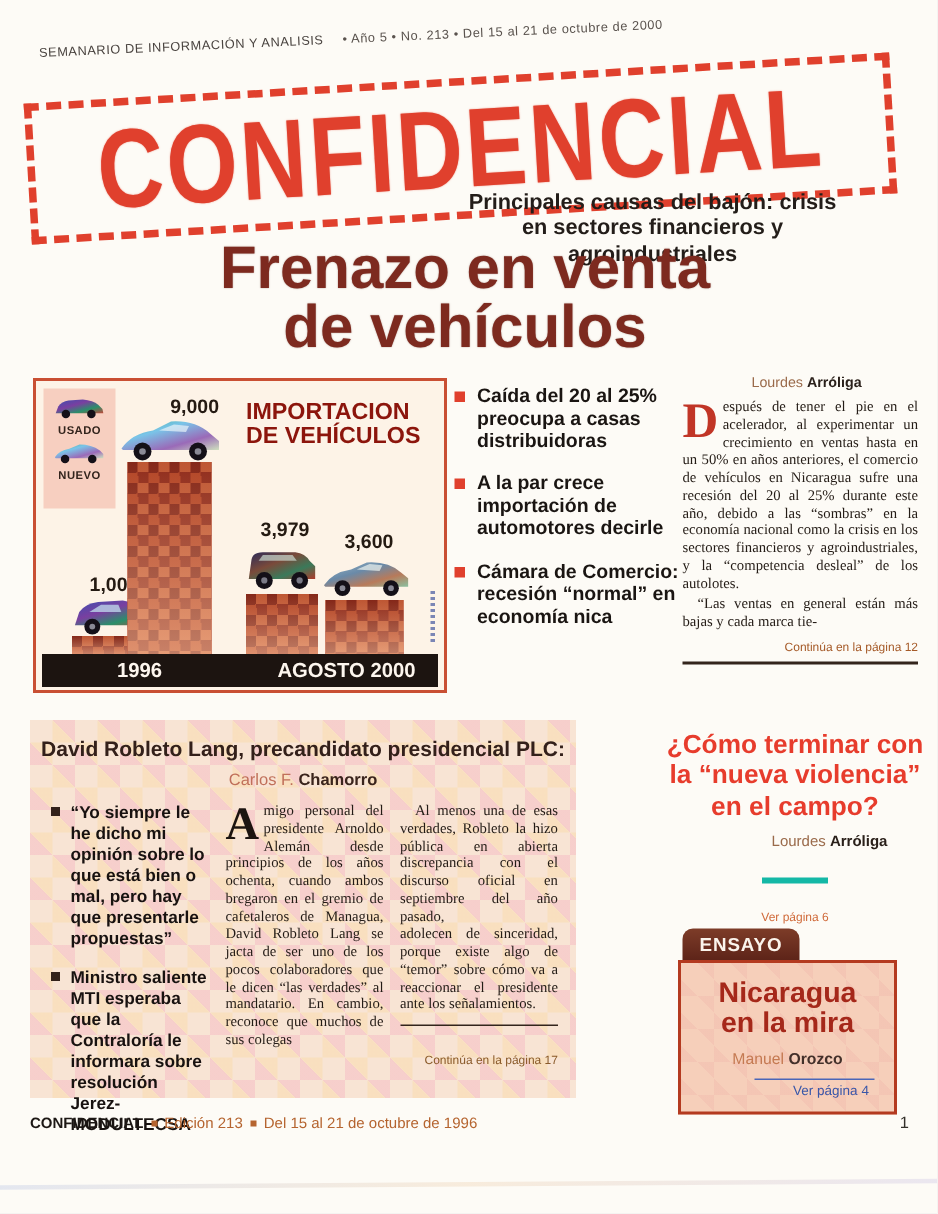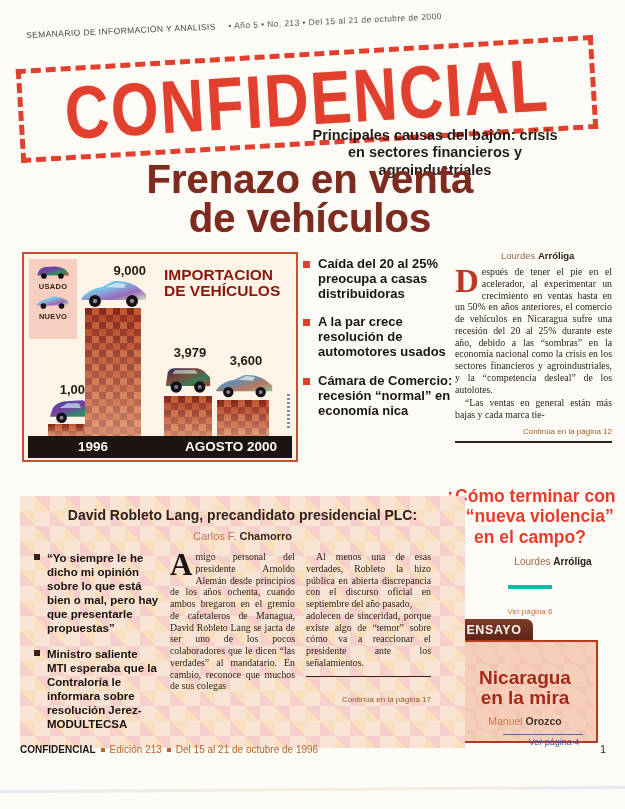--- a/index.html
+++ b/index.html
@@ -75,30 +75,30 @@
 
   
   .ensayo-tab { position:absolute; left:455px; top:619px; width:78px; height:22px;
     background:linear-gradient(#7d3c28,#5c2318); border-radius:7px 7px 0 0;
     color:#fbf4ec; font-weight:bold; font-size:12.5px; letter-spacing:.6px;
     display:flex; align-items:center; justify-content:center; }
   .ensayo-body { position:absolute; left:452px; top:640px; width:146px; height:103px;
     background-color:#f6cfba;
     background-image:linear-gradient(45deg, rgba(240,180,170,.35) 25%, transparent 25%, transparent 75%, rgba(240,180,170,.35) 75%);
     background-size:22px 22px;
-    border:2.5px solid #b43a20; text-align:center; padding-top:26px; }
+    border:2.5px solid #b43a20; text-align:center; padding-top:11px; }
   .ensayo-title { color:#a5281a; font-weight:bold; font-size:19px; line-height:1.05; }
   .ensayo-author { margin-top:7px; font-size:10.5px; color:#c57a52; }
   .ensayo-author b { color:#43302a; }
   .pageref-blue { display:inline-block; margin-top:7px; margin-left:36px;
     border-top:1.5px solid #4a66b8; padding:2px 4px 0 26px;
     font-size:9px; color:#3a56a8; }
 
   
-  .feature { position:absolute; left:20px; top:496px; width:445px; height:252px;
+  .feature { position:absolute; left:20px; top:480px; width:364px; height:252px;
     background-color:#f8e4d4;
     background-image:
       linear-gradient(45deg, rgba(244,185,195,.5) 25%, transparent 25%, transparent 75%, rgba(244,185,195,.5) 75%),
       linear-gradient(45deg, rgba(250,218,165,.45) 25%, transparent 25%, transparent 75%, rgba(250,218,165,.45) 75%);
     background-size:30px 30px, 30px 30px; background-position:0 0, 15px 15px;
     padding-top:11px; }
   .feature .kick { text-align:center; font-weight:bold; font-size:14px; color:#33201a; }
   .feature .head { text-align:center; font-weight:bold; font-size:26px; line-height:1.1;
     color:#a8281a; margin-top:7px; text-shadow:0 0 1px rgba(120,30,20,.4); }
   .feature .by { text-align:center; font-size:11px; color:#c0705a; margin-top:7px; }
@@ -250,21 +250,21 @@
     </div>
   </div>
 
   <div class="lead-bullets">
     <div class="bullet-item">
       <span class="sq"></span>
       <span>Caída del 20 al 25% preocupa a casas distribuidoras</span>
     </div>
     <div class="bullet-item">
       <span class="sq"></span>
-      <span>A la par crece resolución de automotores usados</span>
+      <span>A la par crece importación de automotores decirle</span>
     </div>
     <div class="bullet-item">
       <span class="sq"></span>
       <span>Cámara de Comercio: recesión “normal” en economía nica</span>
     </div>
   </div>
 
   <div class="lead-article">
     <div class="byline">
       <span>Lourdes</span>

